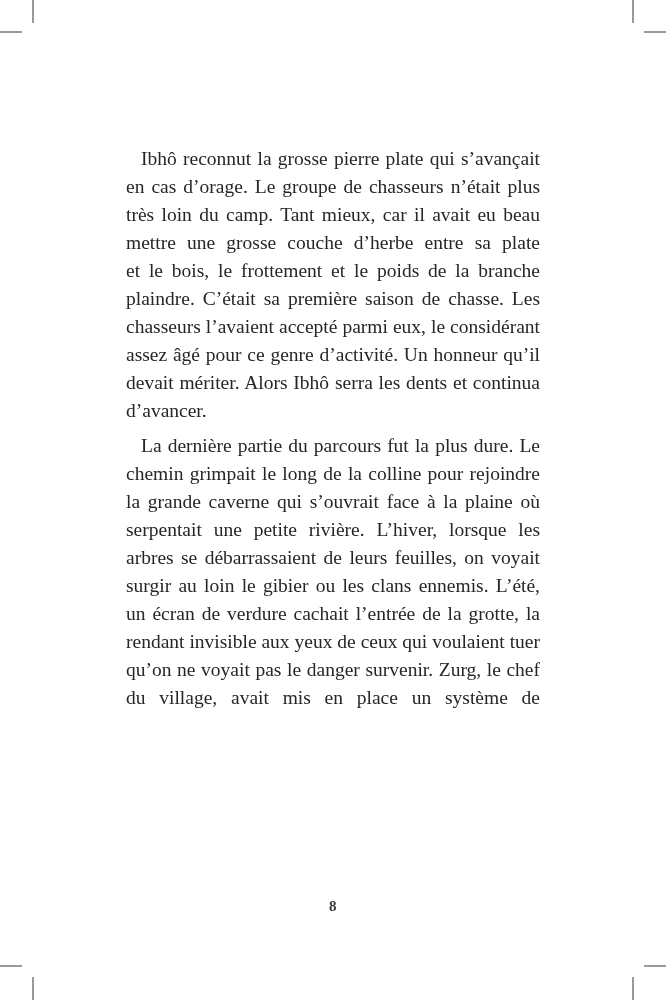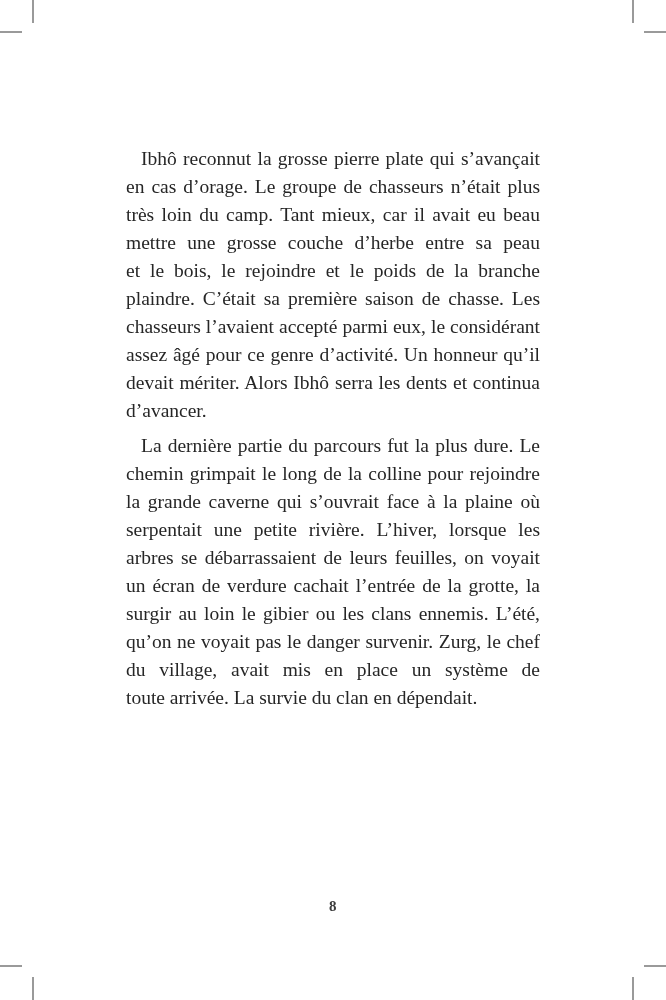--- a/index.html
+++ b/index.html
@@ -71,36 +71,36 @@
   <div class="crop bl-v"></div>
   <div class="crop bl-h"></div>
   <div class="crop br-v"></div>
   <div class="crop br-h"></div>
 
   <div class="text-block">
       <div class="paragraph">
         <div class="line first">Ibhô reconnut la grosse pierre plate qui s’avançait</div>
         <div class="line">en cas d’orage. Le groupe de chasseurs n’était plus</div>
         <div class="line">très loin du camp. Tant mieux, car il avait eu beau</div>
-        <div class="line">mettre une grosse couche d’herbe entre sa peau</div>
-        <div class="line">et le bois, le rejoindre et le poids de la branche</div>
+        <div class="line">mettre une grosse couche d’herbe entre sa plate</div>
+        <div class="line">et le bois, le frottement et le poids de la branche</div>
         <div class="line">plaindre. C’était sa première saison de chasse. Les</div>
         <div class="line">chasseurs l’avaient accepté parmi eux, le considérant</div>
         <div class="line">assez âgé pour ce genre d’activité. Un honneur qu’il</div>
         <div class="line">devait mériter. Alors Ibhô serra les dents et continua</div>
         <div class="line last">d’avancer.</div>
       </div>
       <div class="paragraph">
         <div class="line first">La dernière partie du parcours fut la plus dure. Le</div>
         <div class="line">chemin grimpait le long de la colline pour rejoindre</div>
         <div class="line">la grande caverne qui s’ouvrait face à la plaine où</div>
         <div class="line">serpentait une petite rivière. L’hiver, lorsque les</div>
         <div class="line">arbres se débarrassaient de leurs feuilles, on voyait</div>
+        <div class="line">surgir au loin le gibier ou les clans ennemis. L’été,</div>
         <div class="line">un écran de verdure cachait l’entrée de la grotte, la</div>
-        <div class="line">surgir au loin le gibier ou les clans ennemis. L’été,</div>
+        <div class="line">rendant invisible aux yeux de ceux qui voulaient tuer</div>
         <div class="line">qu’on ne voyait pas le danger survenir. Zurg, le chef</div>
         <div class="line">du village, avait mis en place un système de guetteurs</div>
-        <div class="line last">toute arrivée. La survie du clan en dépendait.</div>
       </div>
     </div>
 
   <div class="page-number">8</div>
 </div>
 
 </body></html>

